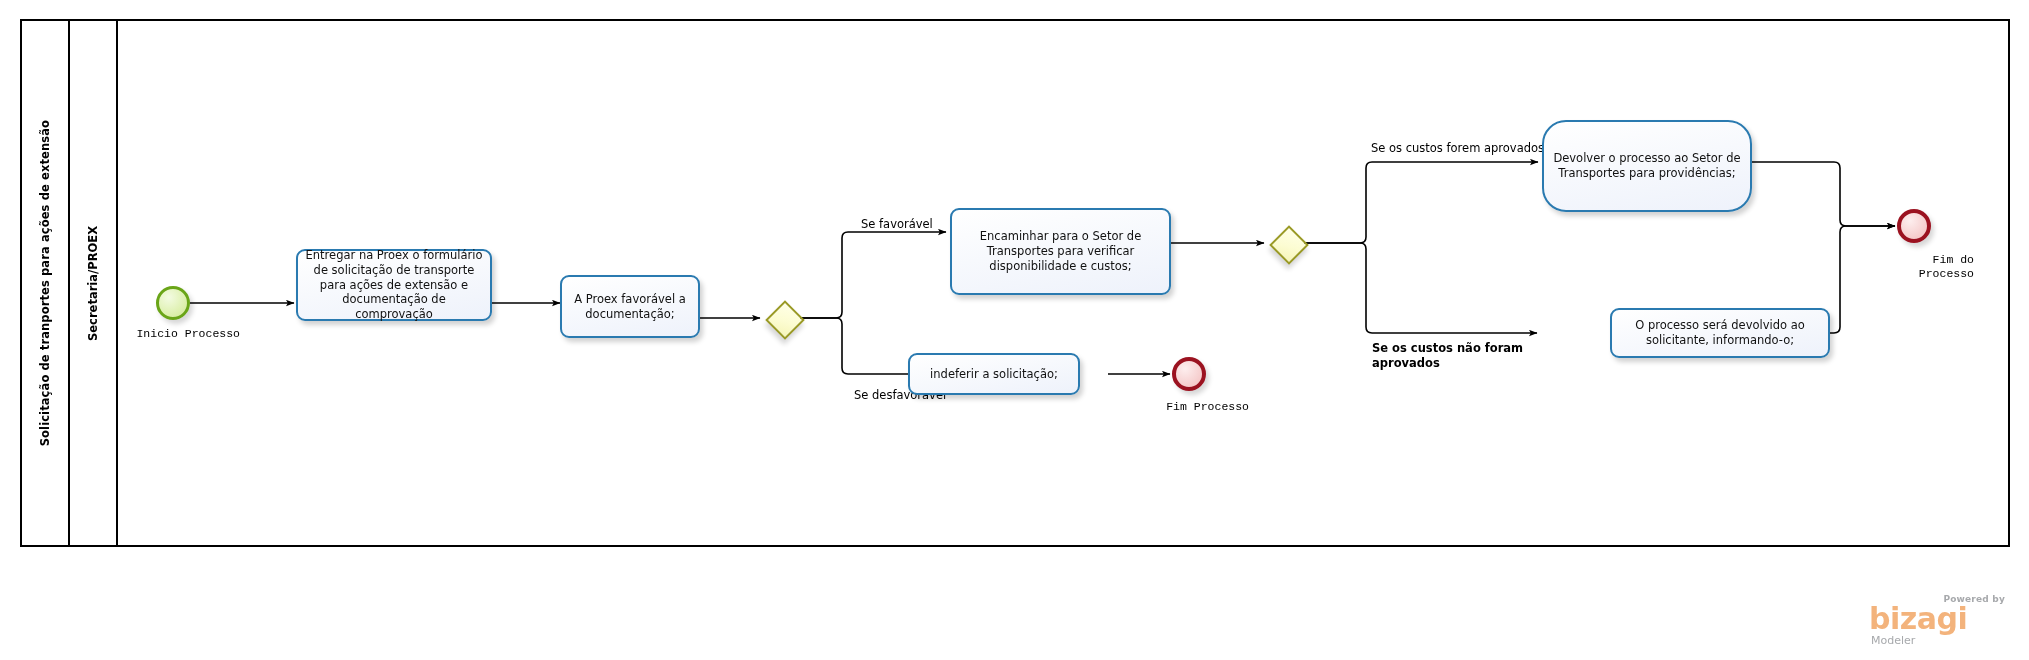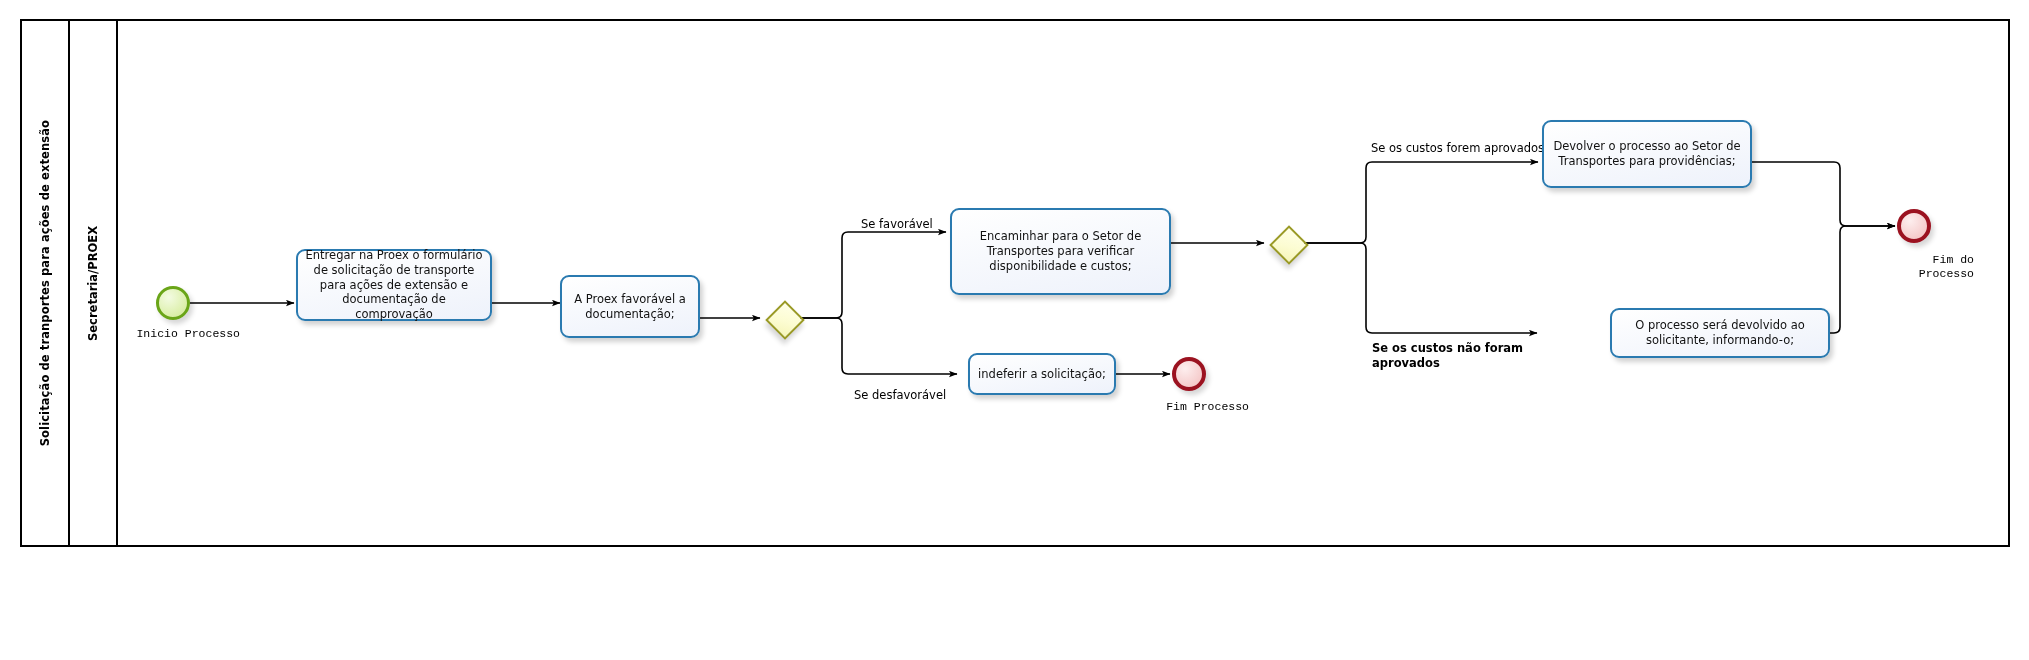--- a/index.html
+++ b/index.html
@@ -253,45 +253,50 @@
 
     <div class="flow-label" style="left:861px; top:217px;">Se favorável</div>
 
     <div class="flow-label" style="left:854px; top:388px;">Se desfavorável</div>
 
     <div class="task" style="left:950px; top:208px; width:221px; height:87px;">
       <span>Encaminhar para o Setor de Transportes para verificar disponibilidade
 e custos;</span>
     </div>
 
-    <div class="task" style="left:968px; top:353px; width:148px; height:42px;">
+    <div class="task" style="left:908px; top:353px; width:172px; height:42px;">
       <span>indeferir a solicitação;</span>
     </div>
 
     <div class="event end" style="left:1172px; top:357px;"></div>
     <div class="event-label" style="left:1129px; top:400px; width:120px;">Fim Processo</div>
 
     <div class="gateway" style="left:1270px; top:226px;">
       <div class="diamond"></div>
     </div>
 
     <div class="flow-label" style="left:1371px; top:141px;">Se os custos forem aprovados</div>
 
     <div class="flow-label" style="left:1372px; top:341px;font-weight:bold;">Se os custos não foram
 aprovados</div>
 
-    <div class="task" style="left:1542px; top:120px; width:210px; height:68px;">
+    <div class="task" style="left:1542px; top:120px; width:210px; height:92px;border-radius:24px;">
       <span>Devolver o processo ao Setor de Transportes para
 providências;</span>
     </div>
 
     <div class="task" style="left:1610px; top:308px; width:220px; height:50px;">
       <span>O processo será devolvido ao solicitante, informando-o;</span>
     </div>
 
     <div class="event end" style="left:1897px; top:209px;"></div>
     <div class="event-label" style="left:1854px; top:253px; width:120px;">Fim do
 Processo</div>
 
   </div>
 
+  <div class="bizagi">
+    <div class="powered">Powered by</div>
+    <div class="word">bizagi</div>
+    <div class="modeler">Modeler</div>
+  </div>
 
 </div>
 
 </body></html>

